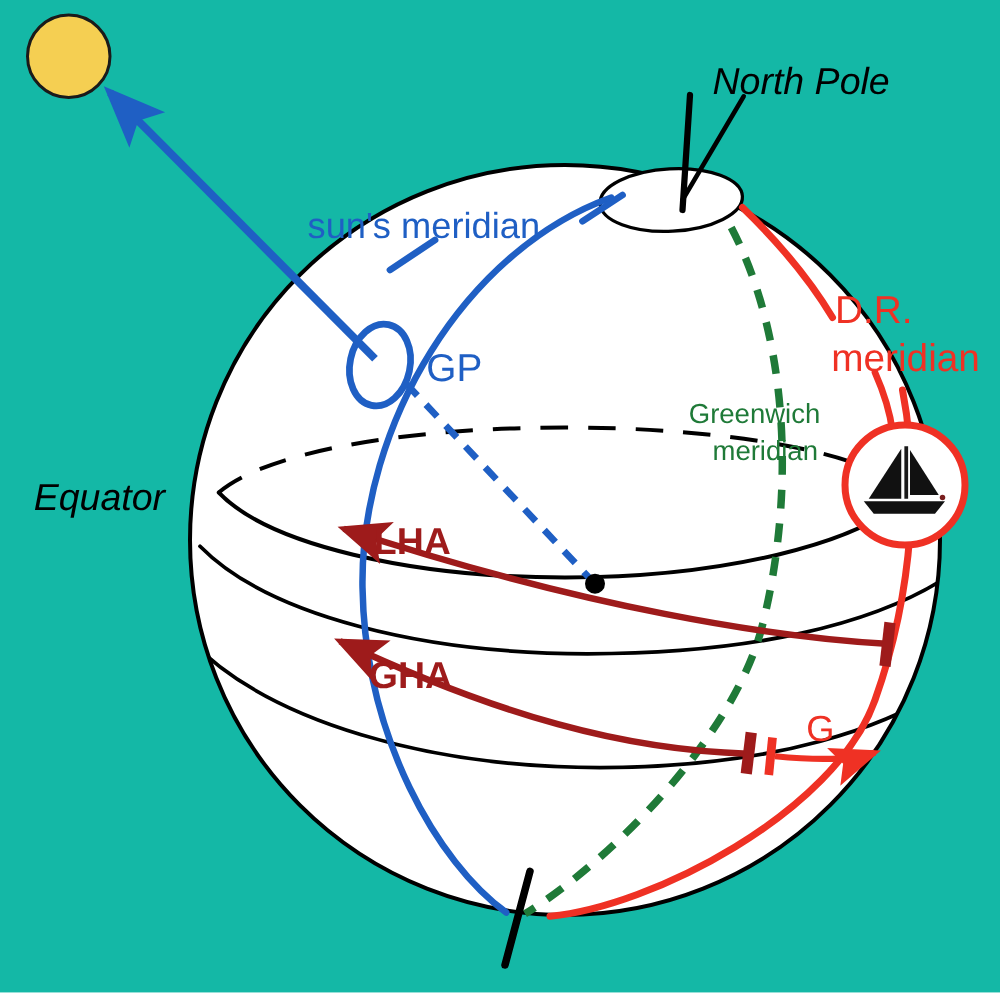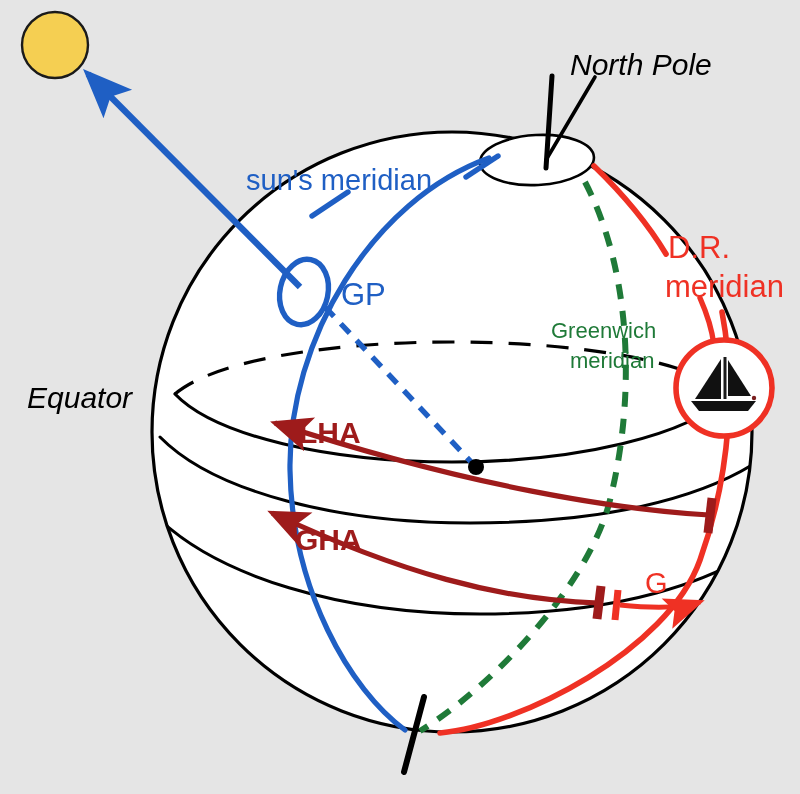--- a/index.html
+++ b/index.html
@@ -11,21 +11,21 @@
   body {
     width: 800px;
     height: 794px;
     overflow: hidden;
     font-family: "Liberation Sans", sans-serif;
   }
   #diagram-root {
     position: relative;
     width: 800px;
     height: 794px;
-    background: #e5e5e5;
+    background: #14b8a6;
   }
   svg#scene {
     position: absolute;
     top: 0;
     left: 0;
     width: 800px;
     height: 794px;
     display: block;
   }
   .lbl {

